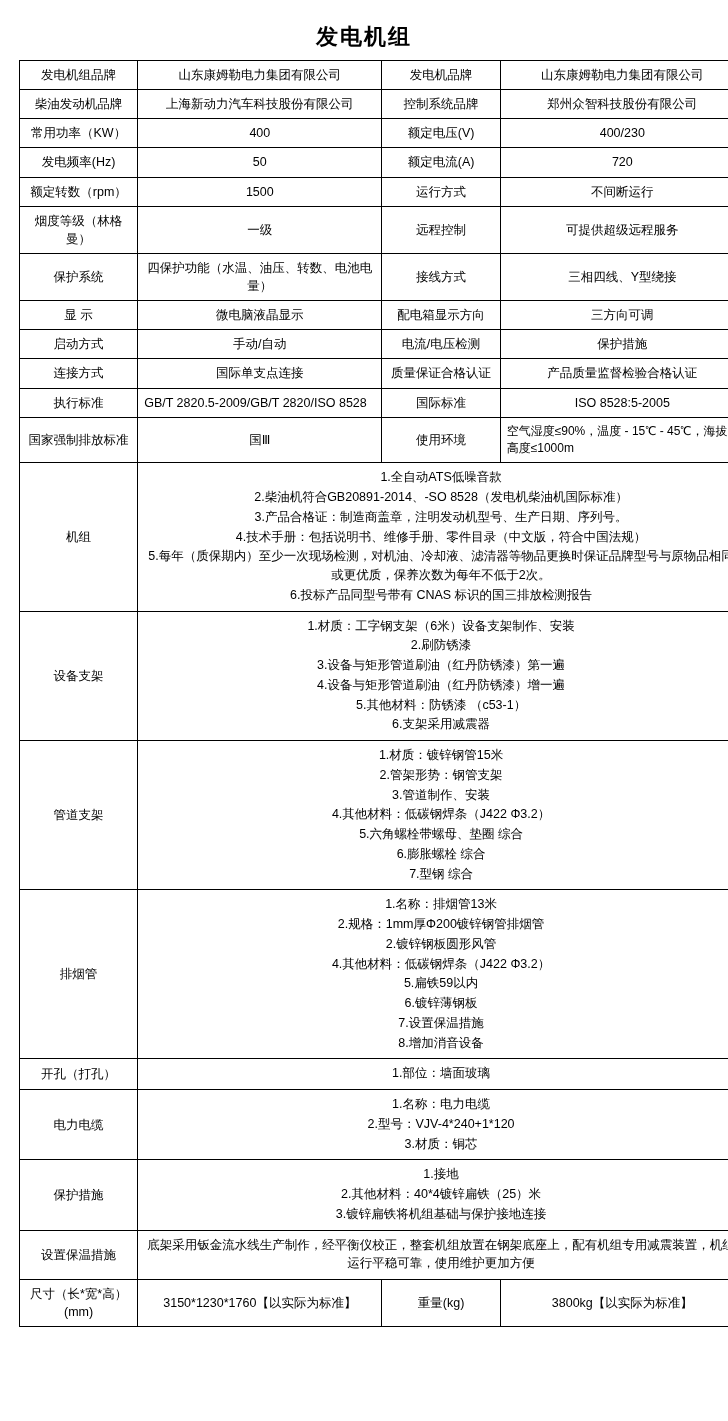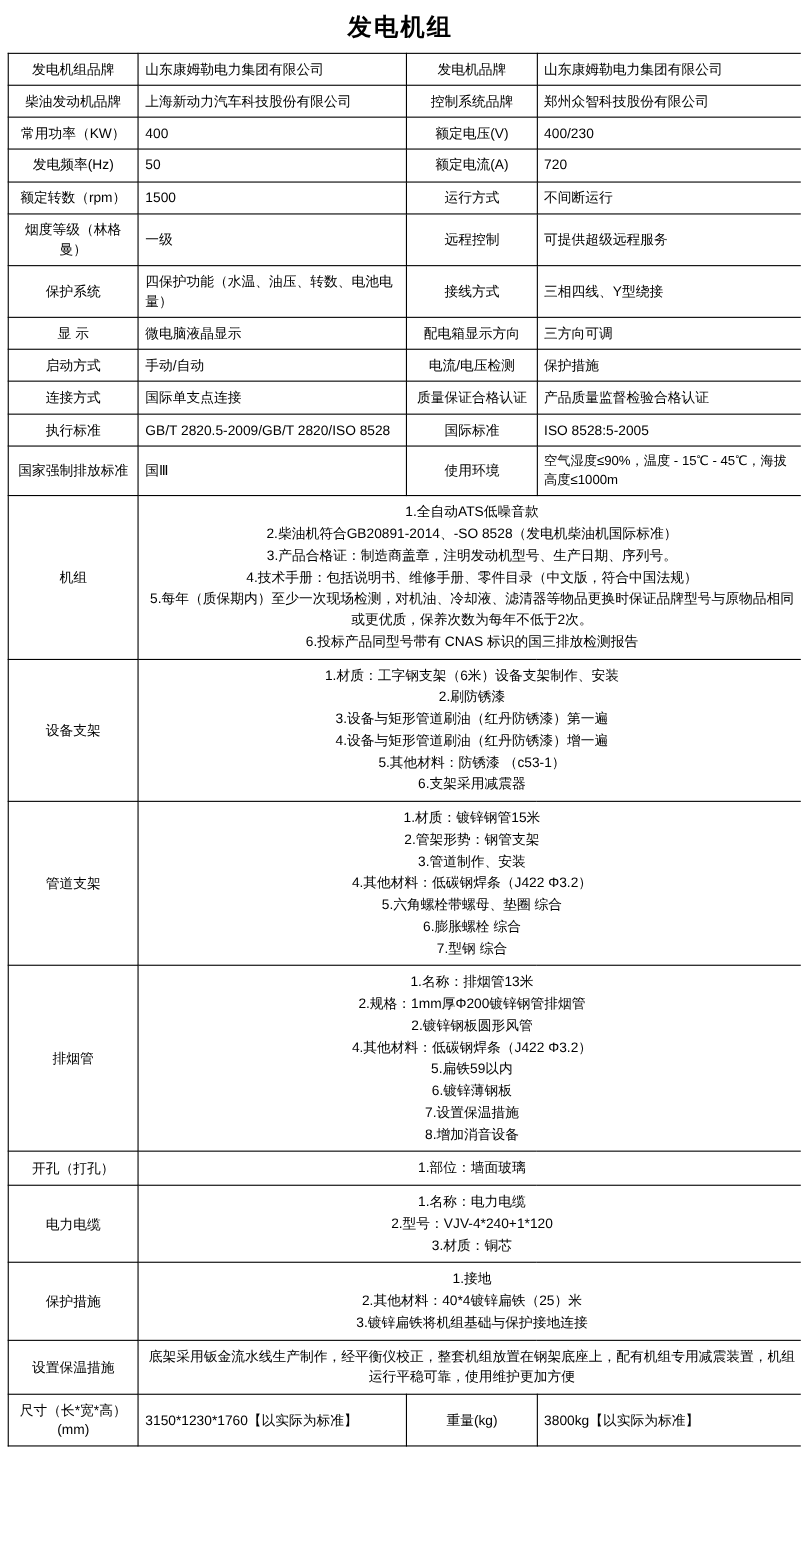--- a/index.html
+++ b/index.html
@@ -8,21 +8,21 @@
     background: #ffffff;
   }
   body {
     width: 728px;
     font-family: "Liberation Sans", sans-serif;
     color: #000000;
   }
   .page {
     width: 728px;
     box-sizing: border-box;
-    padding: 4px;
+    padding: 16px;
   }
   .doc-title {
     text-align: center;
     font-size: 22px;
     font-weight: bold;
     letter-spacing: 2px;
     padding: 6px 0 8px 0;
     font-family: "Liberation Sans", sans-serif;
   }
   table.spec {
@@ -37,20 +37,21 @@
     line-height: 1.45;
     padding: 5px 6px;
     vertical-align: middle;
     word-break: break-all;
   }
   td.label {
     text-align: center;
     width: 118px;
   }
   td.value {
+    text-align: center;
   }
   td.value.left {
     text-align: left;
   }
   td.block-label {
     text-align: center;
     width: 118px;
   }
   td.block-body {
     text-align: center;

